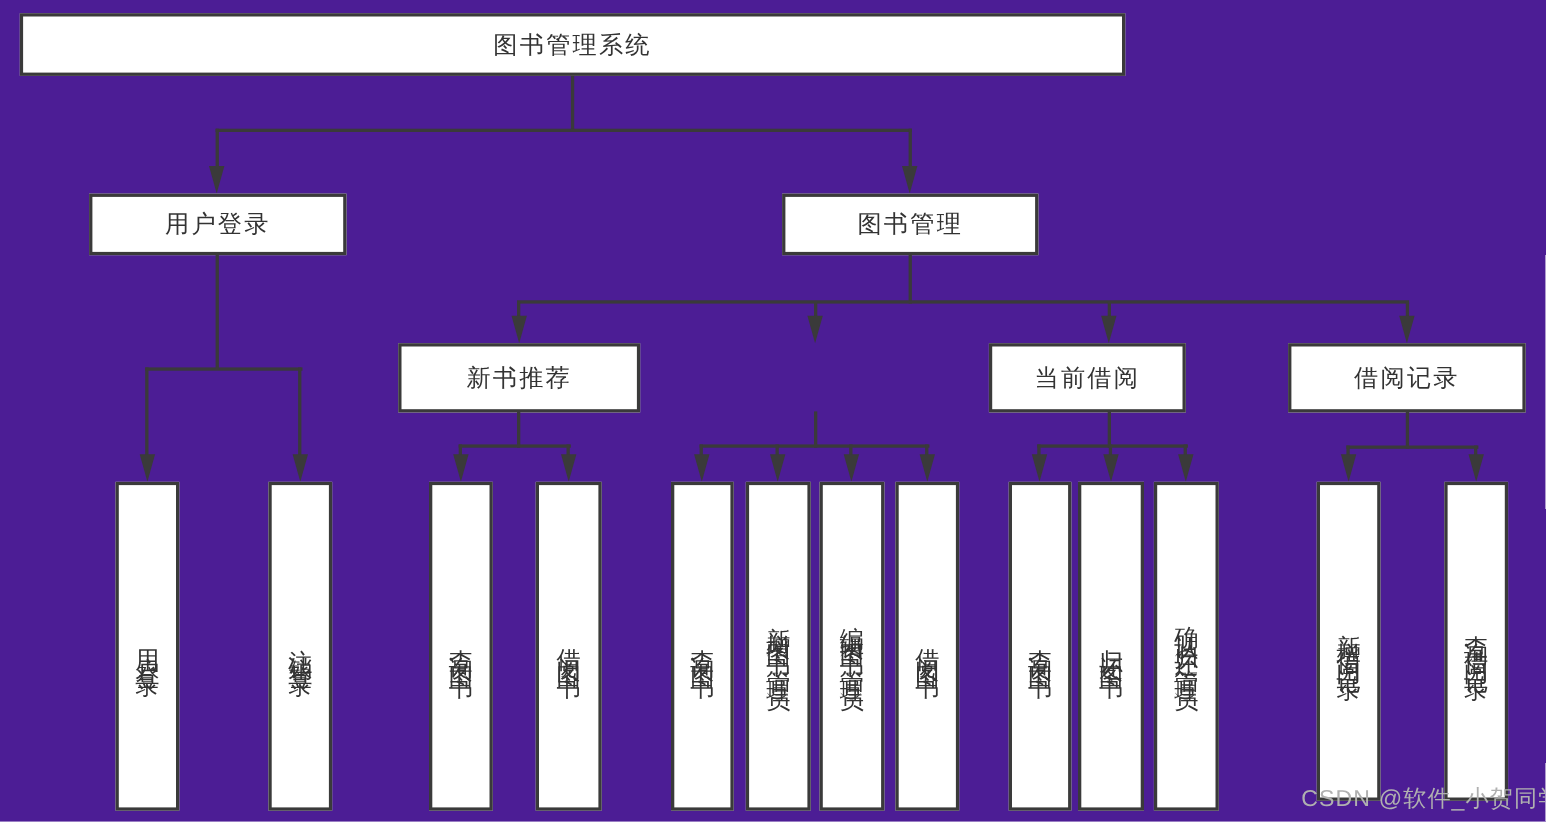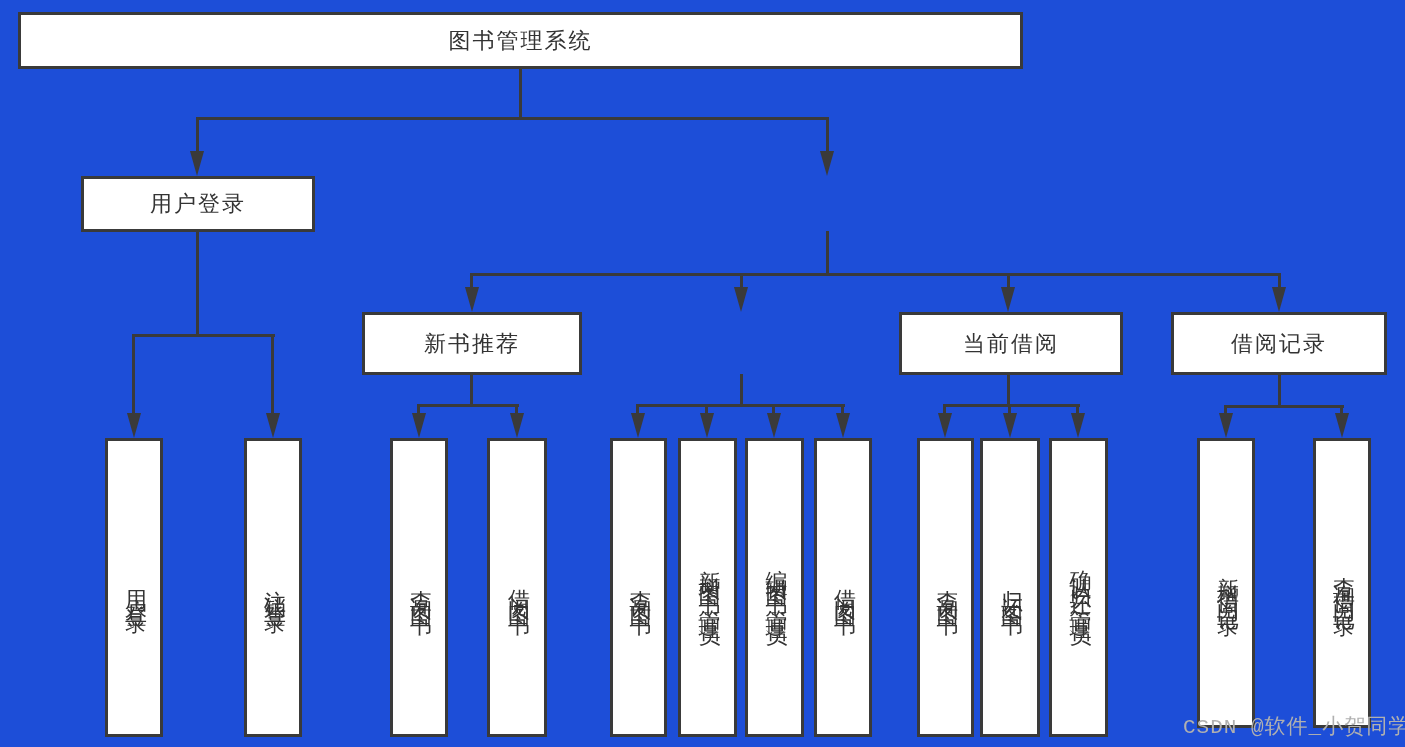--- a/index.html
+++ b/index.html
@@ -1,20 +1,20 @@
 <!DOCTYPE html>
 <html><head>
 <meta charset="utf-8">
 <style>
   html,body{margin:0;padding:0;background:#ffffff;}
   #canvas{
     position:relative;
     width:1405px;height:747px;
-    background:#1d4ed8;
-    font-family:Liberation Mono, monospace;
+    background:#4c1d95;
+    font-family:Liberation Sans, sans-serif;
     color:#333333;
     overflow:hidden;
   }
   .box{
     position:absolute;
     box-sizing:border-box;
     border:3px solid #3a3a3a;
     background:#ffffff;
     display:flex;
     align-items:center;
@@ -68,20 +68,23 @@
   <div class="line" style="left:519px;top:69px;width:3px;height:50px;"></div>
   <div class="line" style="left:196px;top:117px;width:633px;height:3px;"></div>
   <div class="line" style="left:196px;top:117px;width:3px;height:34px;"></div>
   <div class="arrow" style="left:190px;top:151px;"></div>
   <div class="line" style="left:826px;top:117px;width:3px;height:34px;"></div>
   <div class="arrow" style="left:820px;top:151px;"></div>
 
   <div class="box" style="left:81px;top:176px;width:234px;height:56px;">
     <span class="hlabel">用户登录</span>
   </div>
+  <div class="box" style="left:711px;top:176px;width:233px;height:56px;">
+    <span class="hlabel">图书管理</span>
+  </div>
 
   <div class="line" style="left:196px;top:231px;width:3px;height:105px;"></div>
   <div class="line" style="left:132px;top:334px;width:143px;height:3px;"></div>
   <div class="line" style="left:132px;top:334px;width:3px;height:80px;"></div>
   <div class="arrow" style="left:127px;top:413px;"></div>
   <div class="line" style="left:271px;top:334px;width:3px;height:80px;"></div>
   <div class="arrow" style="left:266px;top:413px;"></div>
 
   <div class="line" style="left:826px;top:231px;width:3px;height:45px;"></div>
   <div class="line" style="left:470px;top:273px;width:811px;height:3px;"></div>
@@ -90,21 +93,21 @@
   <div class="line" style="left:740px;top:275px;width:3px;height:14px;"></div>
   <div class="arrow" style="left:734px;top:287px;"></div>
   <div class="line" style="left:1007px;top:275px;width:3px;height:14px;"></div>
   <div class="arrow" style="left:1001px;top:287px;"></div>
   <div class="line" style="left:1278px;top:275px;width:3px;height:14px;"></div>
   <div class="arrow" style="left:1272px;top:287px;"></div>
 
   <div class="box" style="left:362px;top:312px;width:220px;height:63px;">
     <span class="hlabel">新书推荐</span>
   </div>
-  <div class="box" style="left:899px;top:312px;width:224px;height:63px;">
+  <div class="box" style="left:899px;top:312px;width:179px;height:63px;">
     <span class="hlabel">当前借阅</span>
   </div>
   <div class="box" style="left:1171px;top:312px;width:216px;height:63px;">
     <span class="hlabel">借阅记录</span>
   </div>
 
   <div class="line" style="left:470px;top:374px;width:3px;height:33px;"></div>
   <div class="line" style="left:417px;top:404px;width:102px;height:3px;"></div>
   <div class="line" style="left:417px;top:404px;width:3px;height:10px;"></div>
   <div class="arrow" style="left:412px;top:413px;"></div>

